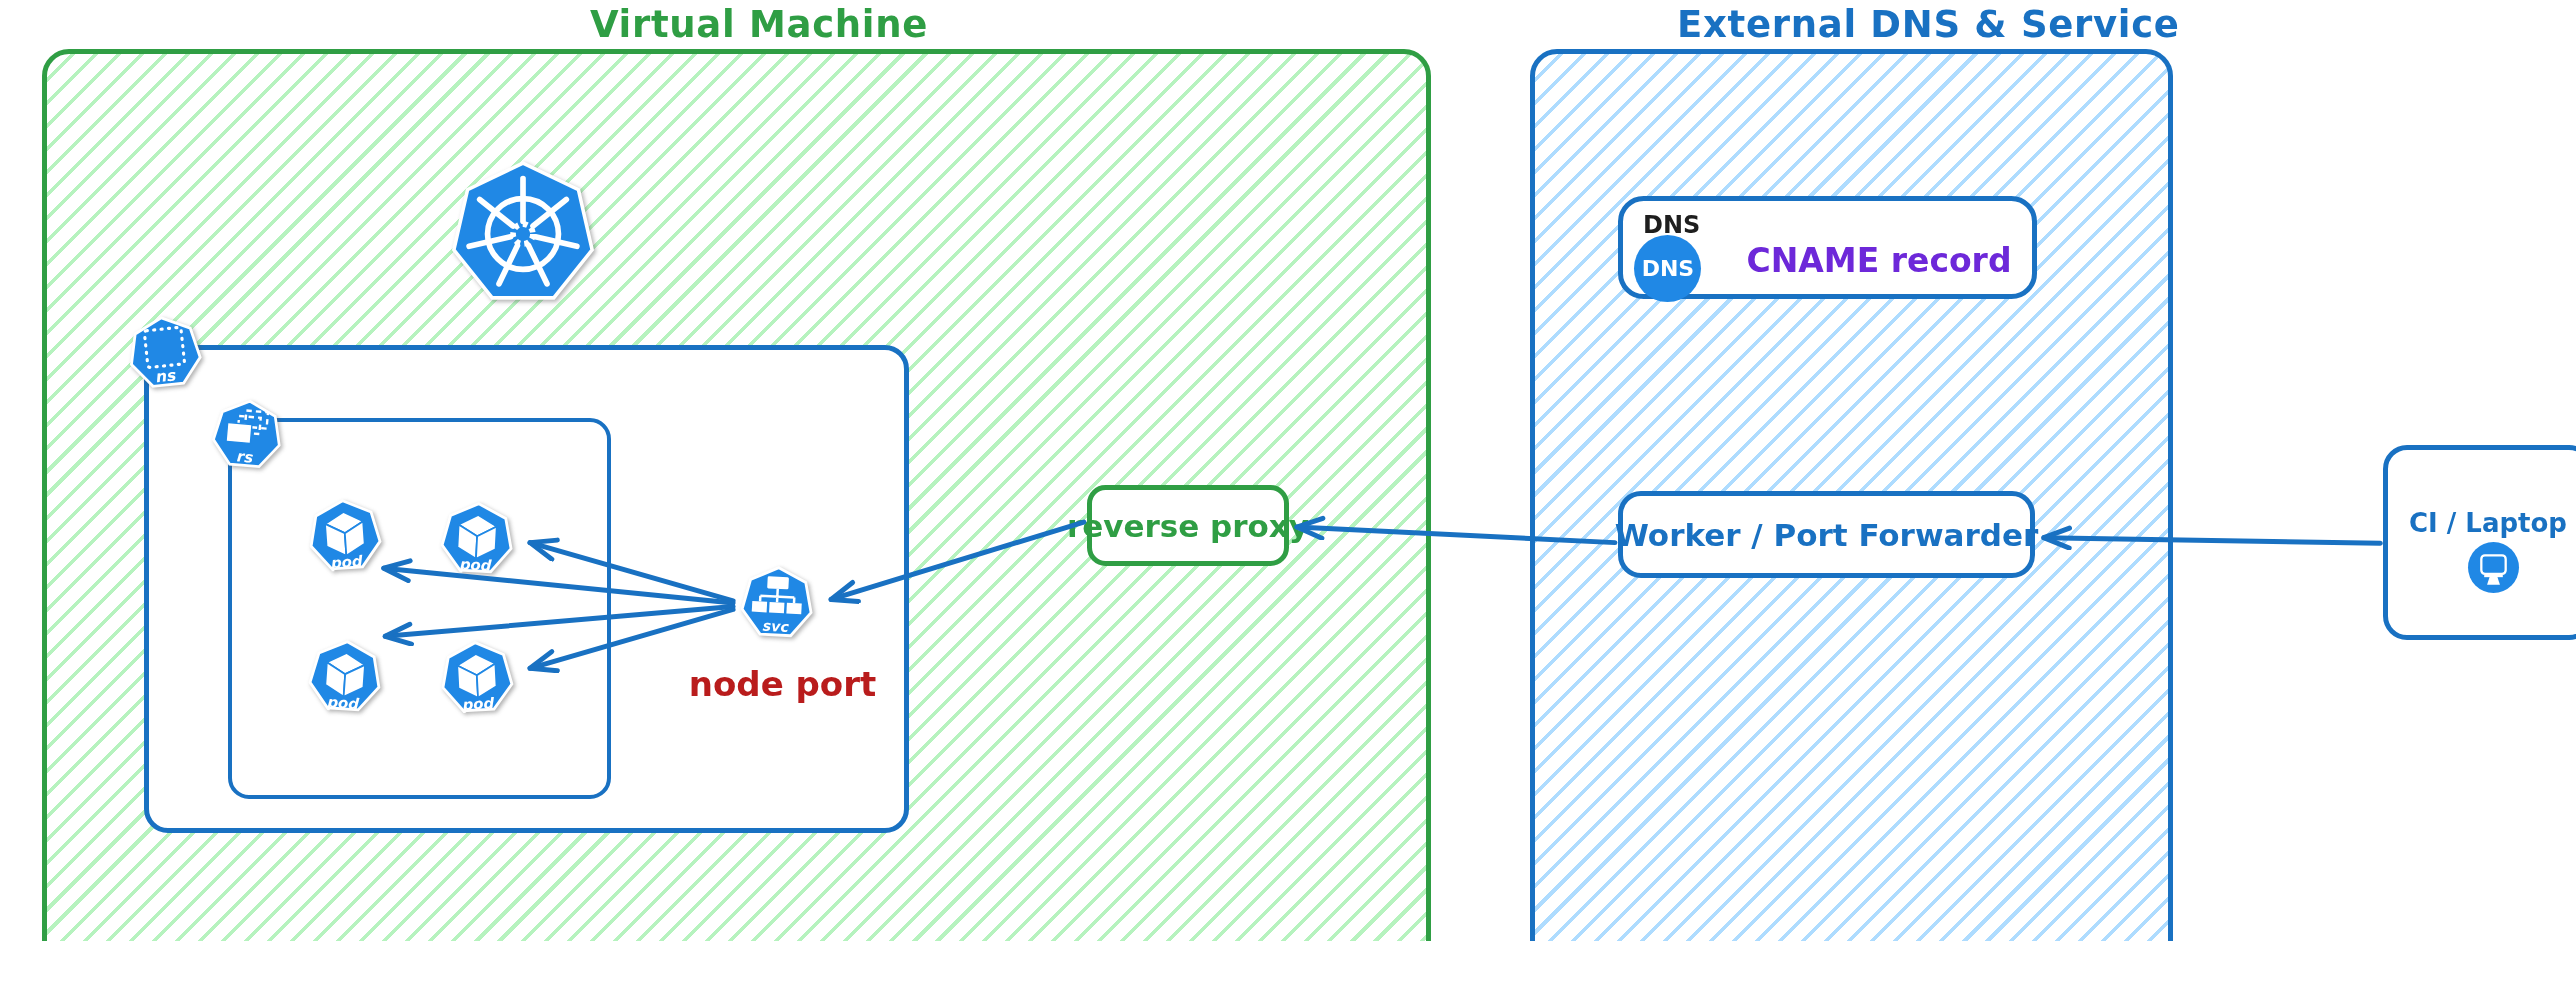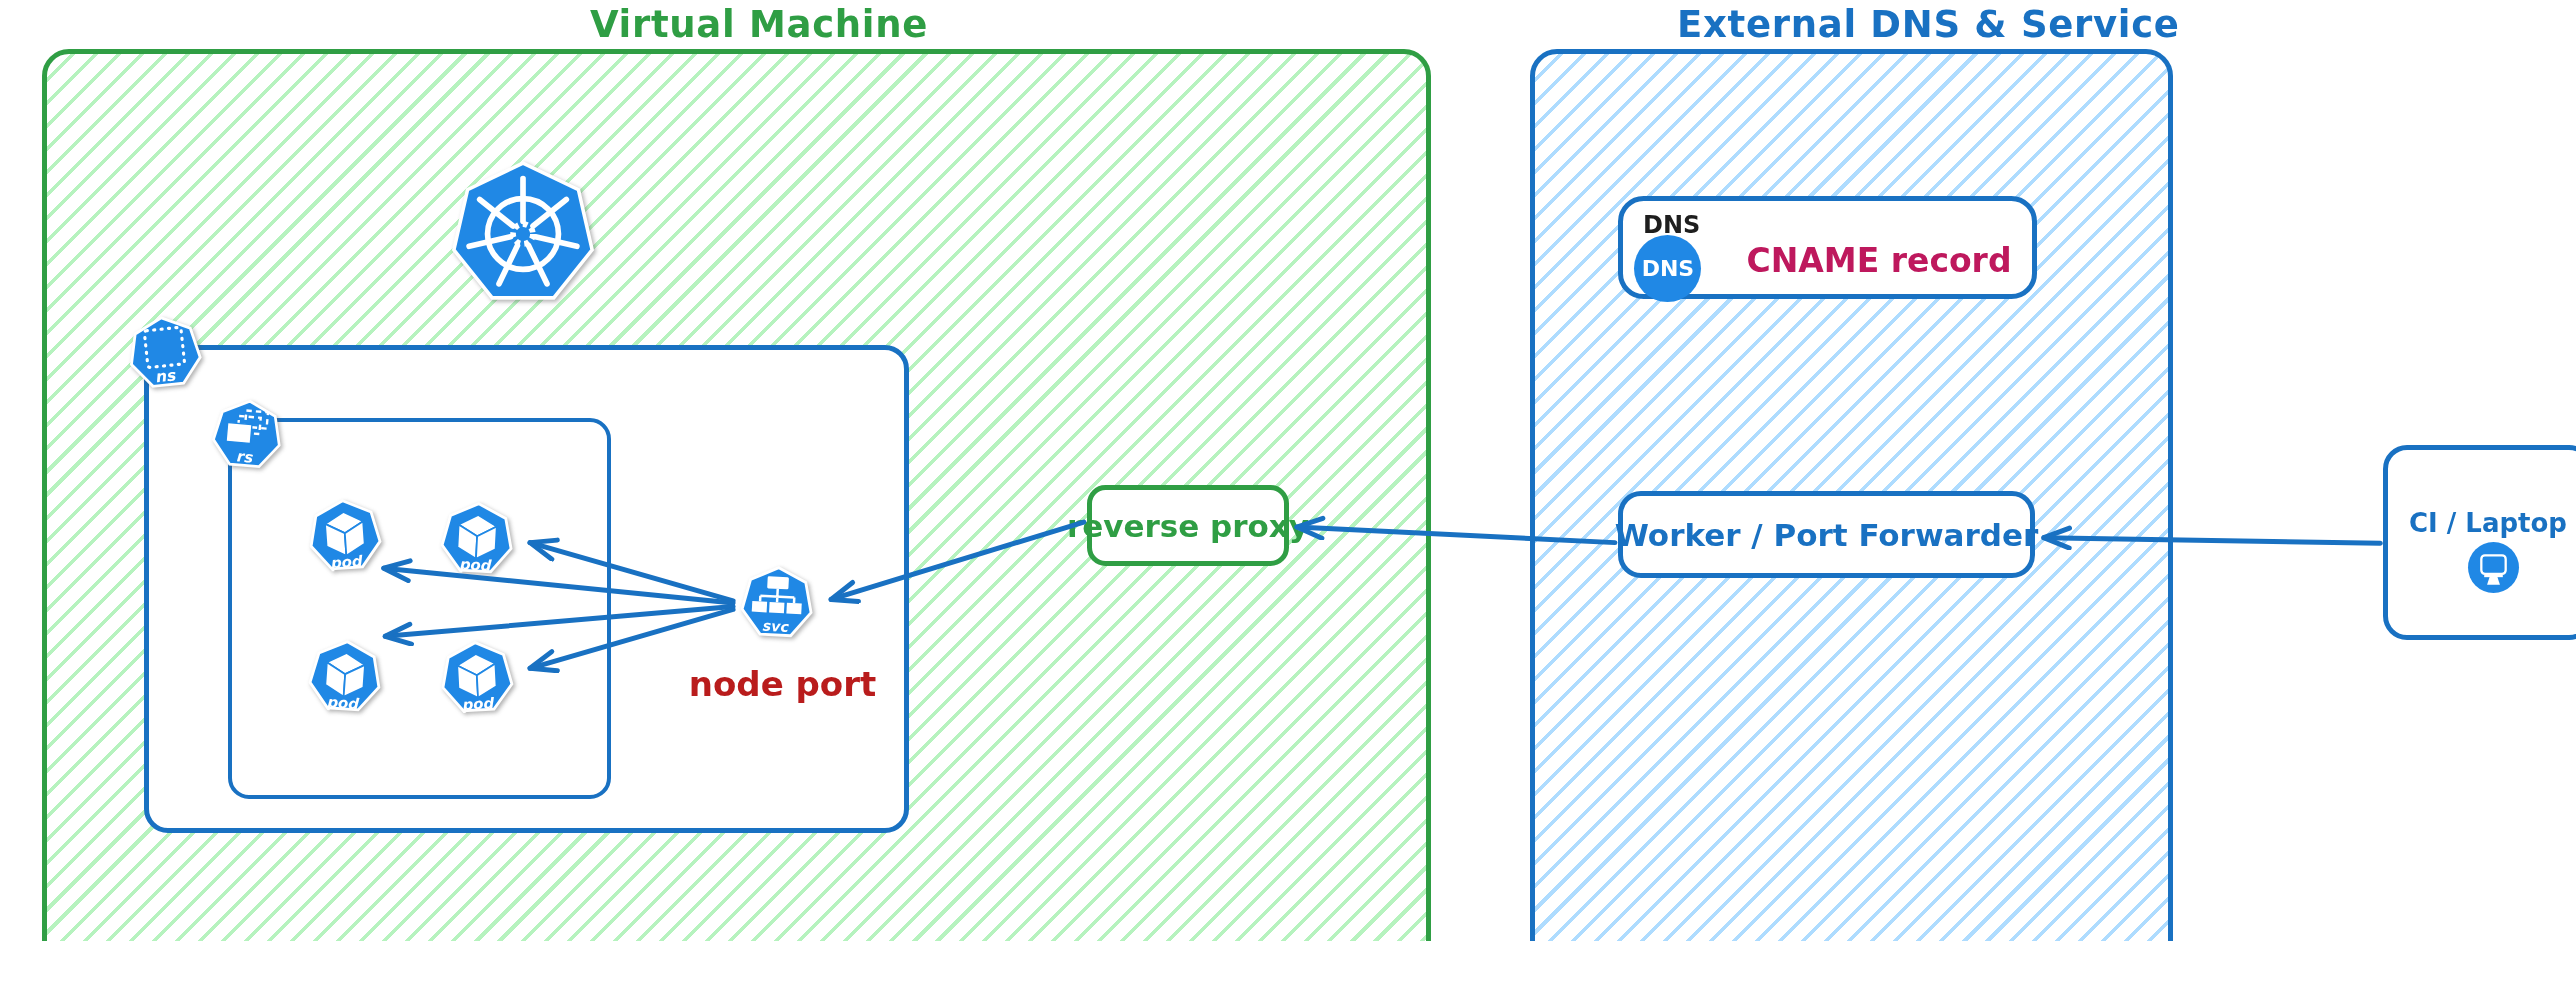--- a/index.html
+++ b/index.html
@@ -37,21 +37,21 @@
   .rs-box{left:195px;top:418px;width:383px;height:381px;border:4.3px solid #1971c2;border-radius:21px;background:transparent;}
   .rp-box{left:1054px;top:485px;width:202px;height:81px;border:5px solid #2f9e44;border-radius:18.5px;
           display:flex;align-items:center;justify-content:center;}
   .rp-label{color:#2f9e44;font-size:31px;font-weight:600;white-space:nowrap;}
   .dns-box{left:1585px;top:196px;width:419px;height:103px;border:5.7px solid #1971c2;border-radius:25.6px;padding-left:24px;}
   .dns-tag{position:absolute;left:20px;top:10px;font-size:24px;font-weight:700;color:#1e1e1e;}
   .dns-circle{position:absolute;left:11.4px;top:34px;width:67px;height:67px;border-radius:50%;
               background:#2088e5;display:flex;align-items:center;justify-content:center;
               color:#ffffff;font-size:22px;font-weight:700;}
   .dns-record{position:absolute;left:107px;top:40px;width:298px;text-align:center;
-              color:#be185d;font-size:33px;font-weight:600;white-space:nowrap;}
+              color:#6d28d9;font-size:33px;font-weight:600;white-space:nowrap;}
   .worker-box{left:1585px;top:491px;width:417px;height:87px;border:5.7px solid #1971c2;border-radius:23px;
               display:flex;align-items:center;justify-content:center;}
   .worker-label{color:#1971c2;font-size:31px;font-weight:600;white-space:nowrap;}
   .ci-box{left:2350px;top:445px;width:210px;height:195px;border:5.7px solid #1971c2;border-radius:24px;}
   .ci-label{position:absolute;left:0;top:58px;width:100%;text-align:center;
             color:#1971c2;font-size:26px;font-weight:600;white-space:nowrap;}
   .ci-circle{position:absolute;left:80px;top:92px;width:51px;height:51px;border-radius:50%;
              background:#2088e5;display:flex;align-items:center;justify-content:center;}
 
   .nodeport-label{position:absolute;left:643px;top:664px;width:213px;text-align:center;

